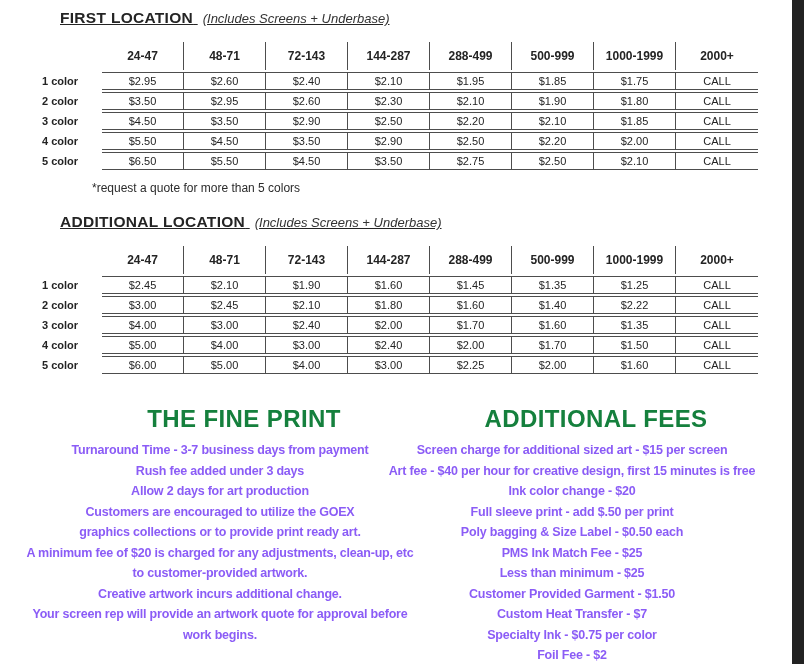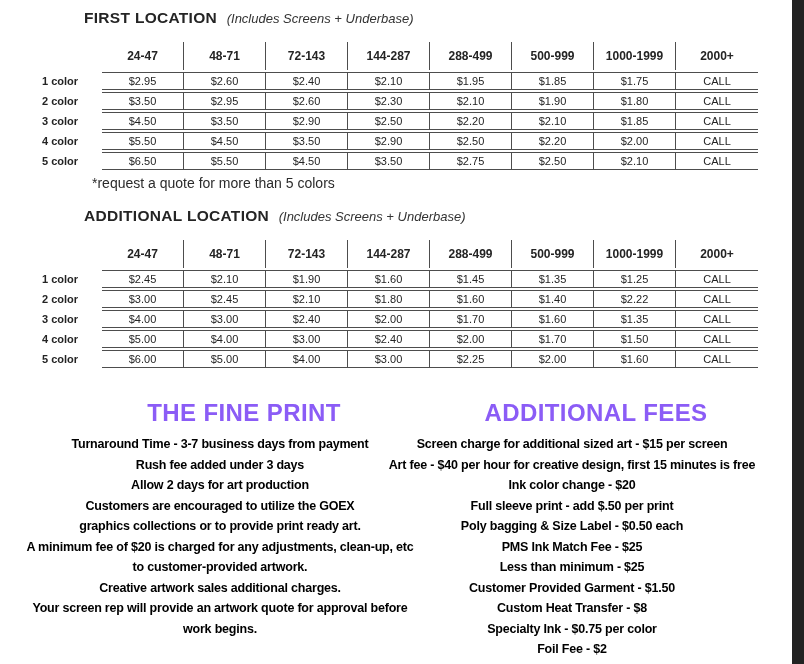--- a/index.html
+++ b/index.html
@@ -5,21 +5,21 @@
   * { margin:0; padding:0; box-sizing:border-box; }
   html,body { background:#ffffff; }
   body {
     width:804px; height:664px; overflow:hidden; position:relative;
     font-family:"Liberation Sans", sans-serif; color:#1f1f1f;
   }
   .page { position:relative; width:804px; height:664px; padding-top:8px; background:#ffffff; }
   .right-bar { position:absolute; top:0; right:0; width:12px; height:664px; background:#222222; }
 
   
-  .loc-title { margin-left:84px; font-size:15.5px; font-weight:bold; letter-spacing:.3px; color:#242424; line-height:19px; }
+  .loc-title { margin-left:60px; font-size:15.5px; font-weight:bold; letter-spacing:.3px; color:#242424; line-height:19px;text-decoration:underline; }
   .loc-title .sub { font-style:italic; font-weight:normal; font-size:13px; letter-spacing:0; margin-left:5px; color:#333; }
 
   
   table.price {
     border-collapse:separate; border-spacing:0 2px; table-layout:fixed;
     width:716px; margin:12px 0 0 42px;
   }
   table.price th, table.price td { text-align:center; overflow:hidden; }
   table.price col.c-label { width:60px; }
   table.price thead th {
@@ -28,35 +28,35 @@
   table.price thead th:not(.label):not(:last-child) { border-right:1px solid #4d4d4d; }
   table.price tbody td {
     font-size:11px; line-height:12px; padding:2px 0; color:#242424;
     border-top:1px solid #4d4d4d; border-bottom:1px solid #4d4d4d;
   }
   table.price tbody td:not(.label):not(:last-child) { border-right:1px solid #4d4d4d; }
   table.price .label { border:none !important; }
   table.price tbody td.label {
     font-size:11px; font-weight:bold; text-align:left; padding-right:11px; color:#242424;
   }
-  .footnote { margin:3px 0 0 92px; font-size:14px; color:#2b2b2b; height:14px; }
+  .footnote { margin:9px 0 0 92px; font-size:12px; color:#2b2b2b; height:14px; }
   .sec2 { margin-top:17px; }
 
   
   .bottom { position:relative; margin-top:29px; height:270px; }
   .col { position:absolute; top:0; text-align:center; }
   .col.fine { left:0; width:440px; }
   .col.fees { left:384px; width:376px; }
   .col h1 {
-    font-size:24px; font-weight:bold; letter-spacing:.4px; color:#8b5cf6;
+    font-size:24px; font-weight:bold; letter-spacing:.4px; color:#15803d;
     line-height:28px; margin-bottom:7px; white-space:nowrap;padding-left:48px;
   }
   .line {
     font-size:12.5px; font-weight:bold; letter-spacing:-.2px; line-height:20.5px;
-    color:#000000; white-space:nowrap;
+    color:#8b5cf6; white-space:nowrap;
   }
 </style>
 </head>
 <body>
 
 <div class="page">
 
   <section>
     <h2 class="loc-title">
       <span>FIRST LOCATION</span>
@@ -242,37 +242,37 @@
     <div class="col fine">
       <h1>THE FINE PRINT</h1>
       <div>
           <div class="line">Turnaround Time - 3-7 business days from payment</div>
           <div class="line">Rush fee added under 3 days</div>
           <div class="line">Allow 2 days for art production</div>
           <div class="line">Customers are encouraged to utilize the GOEX</div>
           <div class="line">graphics collections or to provide print ready art.</div>
           <div class="line">A minimum fee of $20 is charged for any adjustments, clean-up, etc</div>
           <div class="line">to customer-provided artwork.</div>
-          <div class="line">Creative artwork sales additional charges.</div>
+          <div class="line">Creative artwork incurs additional change.</div>
           <div class="line">Your screen rep will provide an artwork quote for approval before</div>
           <div class="line">work begins.</div>
         </div>
     </div>
     <div class="col fees">
       <h1>ADDITIONAL FEES</h1>
       <div>
           <div class="line">Screen charge for additional sized art - $15 per screen</div>
           <div class="line">Art fee - $40 per hour for creative design, first 15 minutes is free</div>
           <div class="line">Ink color change - $20</div>
           <div class="line">Full sleeve print - add $.50 per print</div>
           <div class="line">Poly bagging &amp; Size Label - $0.50 each</div>
           <div class="line">PMS Ink Match Fee - $25</div>
           <div class="line">Less than minimum - $25</div>
           <div class="line">Customer Provided Garment - $1.50</div>
-          <div class="line">Custom Heat Transfer - $8</div>
+          <div class="line">Custom Heat Transfer - $7</div>
           <div class="line">Specialty Ink - $0.75 per color</div>
           <div class="line">Foil Fee - $2</div>
         </div>
     </div>
   </div>
 
   <div class="right-bar"></div>
 </div>
 
 </body></html>

